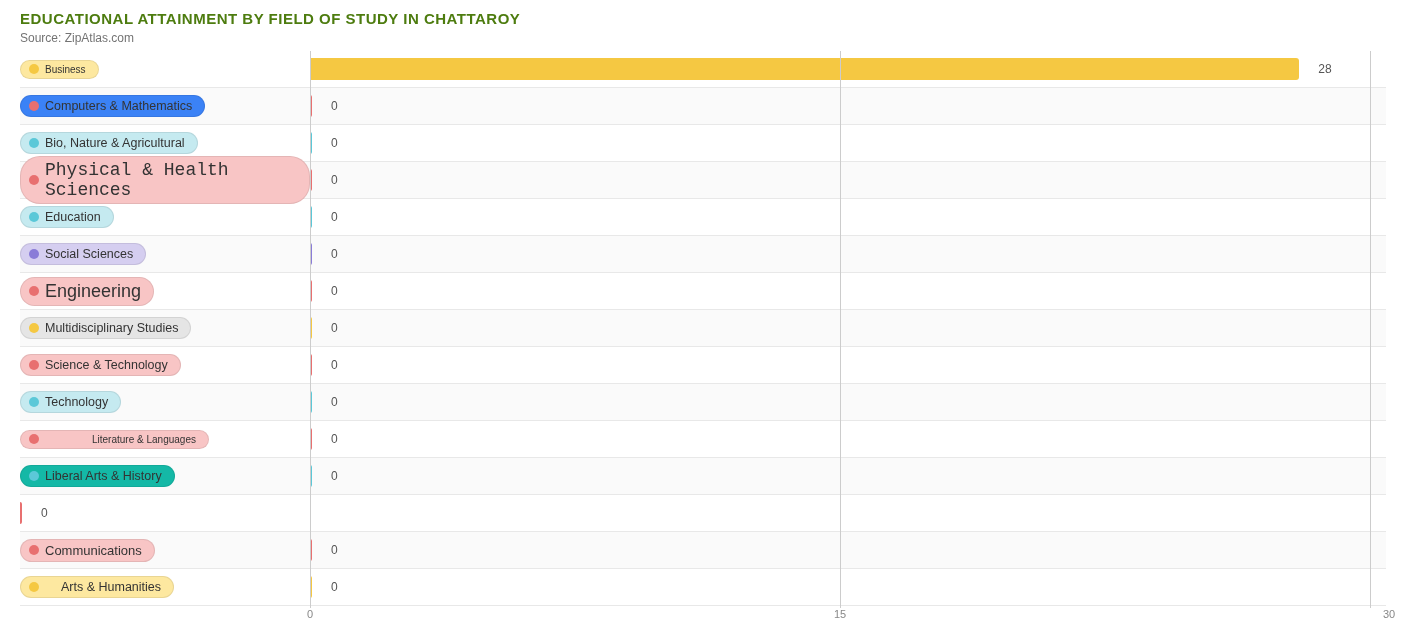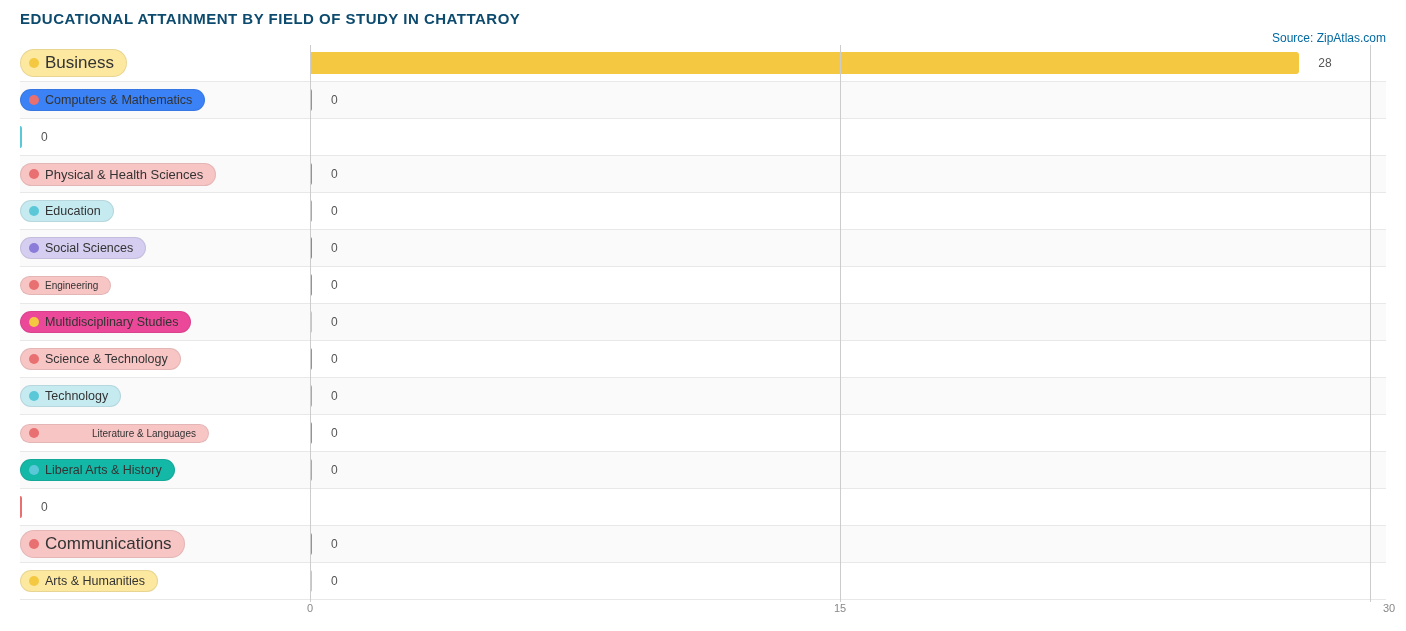--- a/index.html
+++ b/index.html
@@ -7,28 +7,28 @@
       font-family: Arial, sans-serif;
       background: #fff;
       width: 1406px;
       min-height: 631px;
       padding: 10px 20px 20px 20px;
     }
     .chart-title {
       font-size: 15px;
       font-weight: bold;
       letter-spacing: 0.5px;
-      color: #0c4a6e;
+      color: #4d7c0f;
       margin-bottom: 4px;
       text-transform: uppercase;
     }
     .source {
       font-size: 12px;
-      color: #0369a1;
-      text-align: right;
+      color: #737373;
+      margin-bottom: 6px;
     }
     .chart-area {
       position: relative;
       width: 100%;
     }
     .bar-row {
       display: flex;
       align-items: center;
       height: 37px;
       border-bottom: 1px solid #e8e8e8;
@@ -99,51 +99,57 @@
 <div class="chart-title">EDUCATIONAL ATTAINMENT BY FIELD OF STUDY IN CHATTAROY</div>
 <div class="source">Source: ZipAtlas.com</div>
 
 <div class="chart-area" id="chart-area" style="position: relative;">
 
   <div id="bar-rows">
       <div class="bar-row">
     <div class="label-pill">
       <div class="pill" style="background:#fde8a0;">
         <div class="pill-dot" style="background:#f5c842;"></div>
-        <span style="font-size:17px;">Business</span>
+        <span style="font-size:10px;">Business</span>
       </div>
     </div>
     <div class="bar-container">
       <div class="bar" style="width:989.3333333333334px; background:#f5c842;"></div>
       <span class="bar-value">28</span>
     </div>
   </div>
       <div class="bar-row">
     <div class="label-pill">
       <div class="pill" style="background:#3b82f6;">
         <div class="pill-dot" style="background:#e87070;"></div>
         <span style="font-size:12.5px;">Computers &amp; Mathematics</span>
       </div>
     </div>
     <div class="bar-container">
       <div class="bar" style="width:2px; background:#e87070;"></div>
       <span class="bar-value">0</span>
     </div>
   </div>
       <div class="bar-row">
-    <div class="bar-container">
-      <div class="bar" style="width:2px; background:#5bc8d8;"></div>
-      <span class="bar-value">0</span>
-    </div>
-  </div>
-      <div class="bar-row">
-    <div class="label-pill">
-      <div class="pill" style="background:#f8c5c5;">
-        <div class="pill-dot" style="background:#e87070;"></div>
-        <span style="font-size:13px;">Physical &amp; Health Sciences</span>
+    <div class="label-pill">
+      <div class="pill" style="background:#c5eaf0;">
+        <div class="pill-dot" style="background:#5bc8d8;"></div>
+        <span style="font-size:12.5px;">Bio, Nature &amp; Agricultural</span>
+      </div>
+    </div>
+    <div class="bar-container">
+      <div class="bar" style="width:2px; background:#5bc8d8;"></div>
+      <span class="bar-value">0</span>
+    </div>
+  </div>
+      <div class="bar-row">
+    <div class="label-pill">
+      <div class="pill" style="background:#f8c5c5;">
+        <div class="pill-dot" style="background:#e87070;"></div>
+        <span style="font-size:18px;font-family:Liberation Mono, monospace;">Physical &amp; Health Sciences</span>
       </div>
     </div>
     <div class="bar-container">
       <div class="bar" style="width:2px; background:#e87070;"></div>
       <span class="bar-value">0</span>
     </div>
   </div>
       <div class="bar-row">
     <div class="label-pill">
       <div class="pill" style="background:#c5eaf0;">
@@ -165,31 +171,31 @@
     </div>
     <div class="bar-container">
       <div class="bar" style="width:2px; background:#8a7cd8;"></div>
       <span class="bar-value">0</span>
     </div>
   </div>
       <div class="bar-row">
     <div class="label-pill">
       <div class="pill" style="background:#f8c5c5;">
         <div class="pill-dot" style="background:#e87070;"></div>
-        <span style="font-size:10px;">Engineering</span>
-      </div>
-    </div>
-    <div class="bar-container">
-      <div class="bar" style="width:2px; background:#e87070;"></div>
-      <span class="bar-value">0</span>
-    </div>
-  </div>
-      <div class="bar-row">
-    <div class="label-pill">
-      <div class="pill" style="background:#ec4899;">
+        <span style="font-size:18px;">Engineering</span>
+      </div>
+    </div>
+    <div class="bar-container">
+      <div class="bar" style="width:2px; background:#e87070;"></div>
+      <span class="bar-value">0</span>
+    </div>
+  </div>
+      <div class="bar-row">
+    <div class="label-pill">
+      <div class="pill" style="background:#e5e5e5;">
         <div class="pill-dot" style="background:#f5c842;"></div>
         <span style="font-size:12.5px;">Multidisciplinary Studies</span>
       </div>
     </div>
     <div class="bar-container">
       <div class="bar" style="width:2px; background:#f5c842;"></div>
       <span class="bar-value">0</span>
     </div>
   </div>
       <div class="bar-row">
@@ -243,31 +249,31 @@
       <div class="bar-row">
     <div class="bar-container">
       <div class="bar" style="width:2px; background:#e87070;"></div>
       <span class="bar-value">0</span>
     </div>
   </div>
       <div class="bar-row">
     <div class="label-pill">
       <div class="pill" style="background:#f8c5c5;">
         <div class="pill-dot" style="background:#e87070;"></div>
-        <span style="font-size:17px;">Communications</span>
-      </div>
-    </div>
-    <div class="bar-container">
-      <div class="bar" style="width:2px; background:#e87070;"></div>
-      <span class="bar-value">0</span>
-    </div>
-  </div>
-      <div class="bar-row">
-    <div class="label-pill">
-      <div class="pill" style="background:#fde8a0;">
+        <span style="font-size:13px;">Communications</span>
+      </div>
+    </div>
+    <div class="bar-container">
+      <div class="bar" style="width:2px; background:#e87070;"></div>
+      <span class="bar-value">0</span>
+    </div>
+  </div>
+      <div class="bar-row">
+    <div class="label-pill">
+      <div class="pill" style="background:#fde8a0;gap:16px;">
         <div class="pill-dot" style="background:#f5c842;"></div>
         <span style="font-size:12.5px;">Arts &amp; Humanities</span>
       </div>
     </div>
     <div class="bar-container">
       <div class="bar" style="width:2px; background:#f5c842;"></div>
       <span class="bar-value">0</span>
     </div>
   </div>
     </div>

